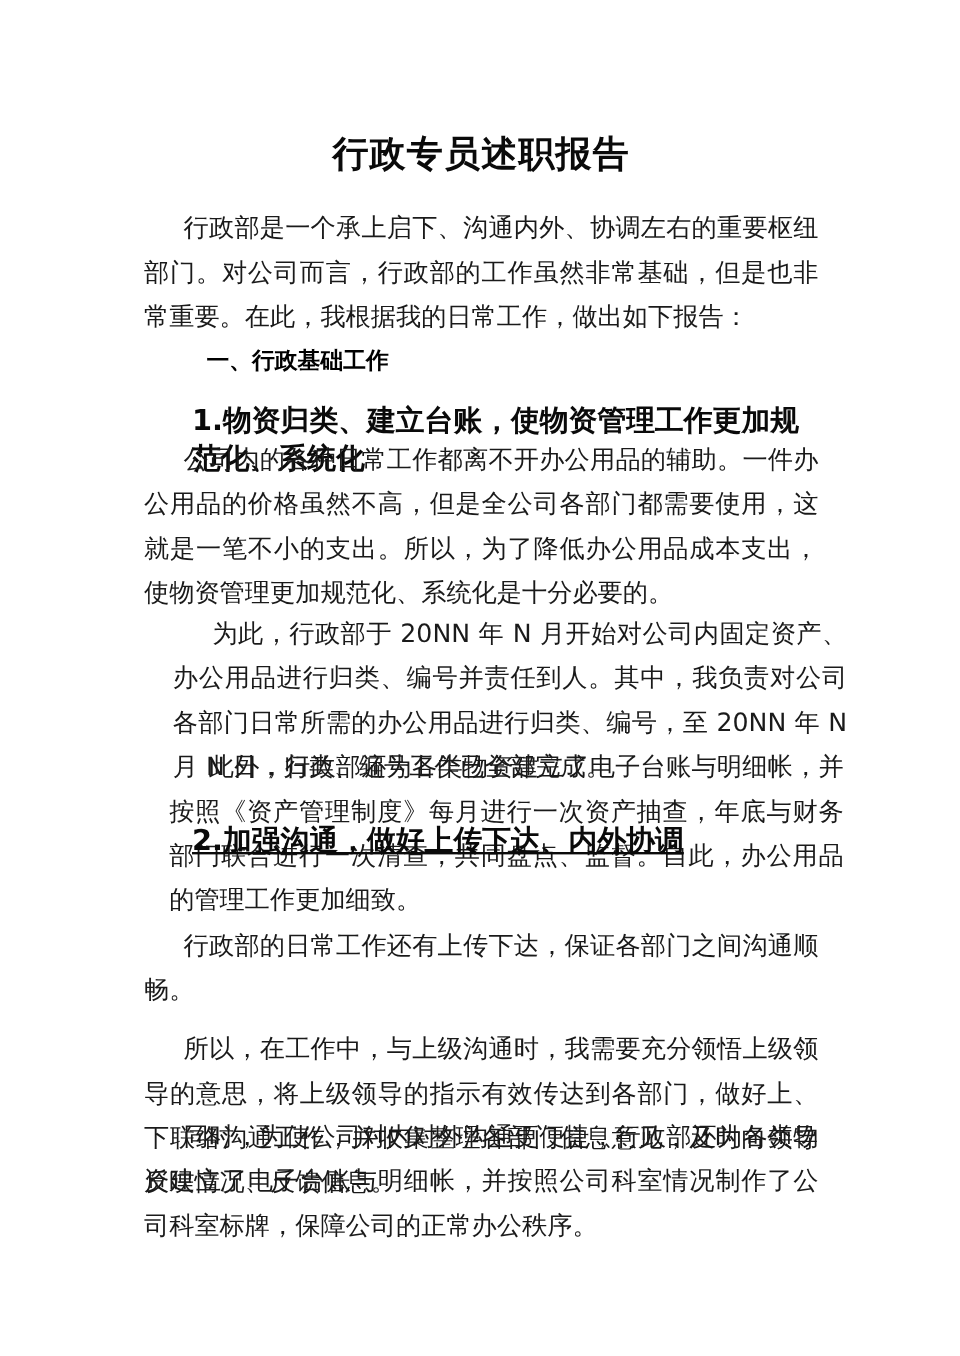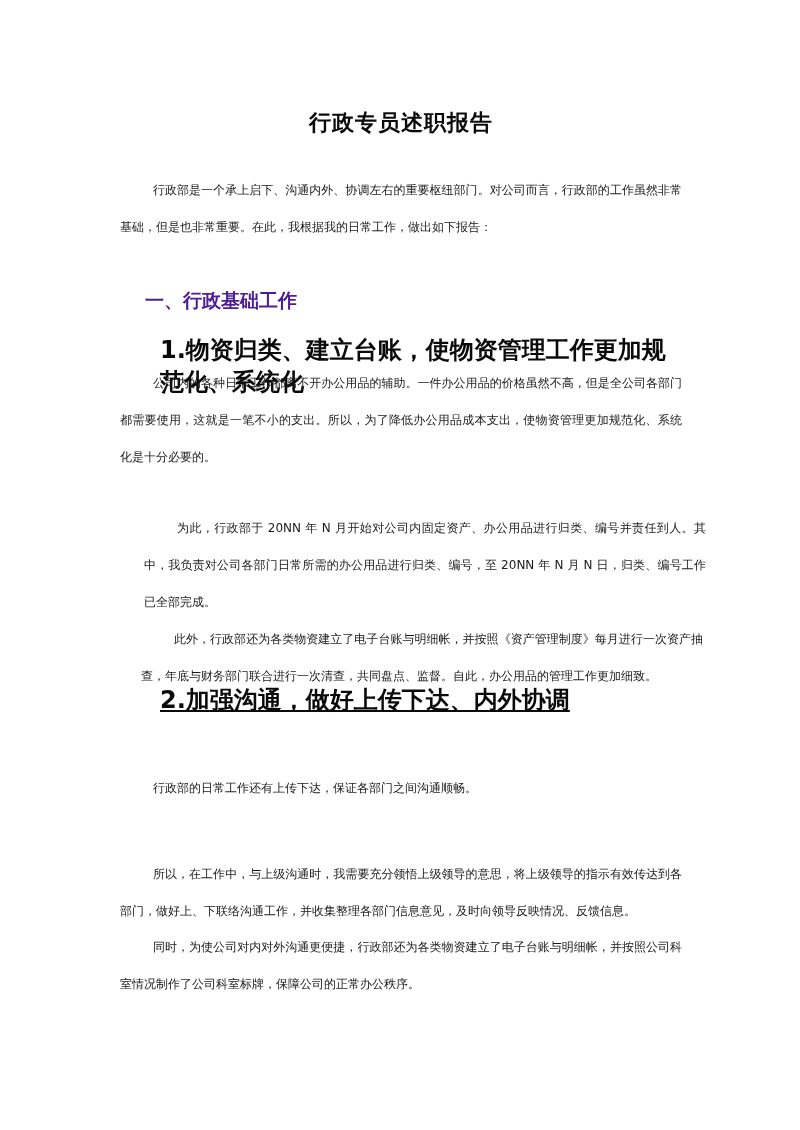--- a/index.html
+++ b/index.html
@@ -1,23 +1,23 @@
 <!DOCTYPE html>
 <html><head>
 <meta charset="utf-8">
 <style>
   html, body { margin: 0; padding: 0; background: #ffffff; }
   body { width: 800px; height: 1130px; position: relative; overflow: hidden;
          font-family: "DejaVu Sans", "Liberation Sans", sans-serif; color: #111; }
   .page { position: absolute; left: 120px; top: 0; width: 562px; }
   .title { position: absolute; left: 0; width: 562px; top: 108px; text-align: center;
-           font-size: 22px; font-weight: bold; letter-spacing: 1px; color: #0a0a0a; }
-  .para { position: absolute; left: 0; width: 562px; font-size: 12px; line-height: 37px;
+           font-size: 30px; font-weight: bold; letter-spacing: 1px; color: #0a0a0a; }
+  .para { position: absolute; left: 0; width: 562px; font-size: 21px; line-height: 37px;
           text-align: justify; text-indent: 33px; color: #1a1a1a; letter-spacing: 0px; }
-  .h1 { position: absolute; left: 25px; font-size: 19px; font-weight: bold; color: #4c1d95; font-family: Liberation Mono, monospace; }
+  .h1 { position: absolute; left: 52px; font-size: 19px; font-weight: bold; color: #000000; font-family: Liberation Mono, monospace; }
   .h2 { position: absolute; left: 40px; font-size: 24px; font-weight: bold; color: #0a0a0a; }
 </style>
 </head>
 <body>
 
 <div class="page">
   <div class="title">行政专员述职报告</div>
 
   <div class="para" style="top:172px;">行政部是一个承上启下、沟通内外、协调左右的重要枢纽部门。对公司而言，行政部的工作虽然非常基础，但是也非常重要。在此，我根据我的日常工作，做出如下报告：</div>
 

